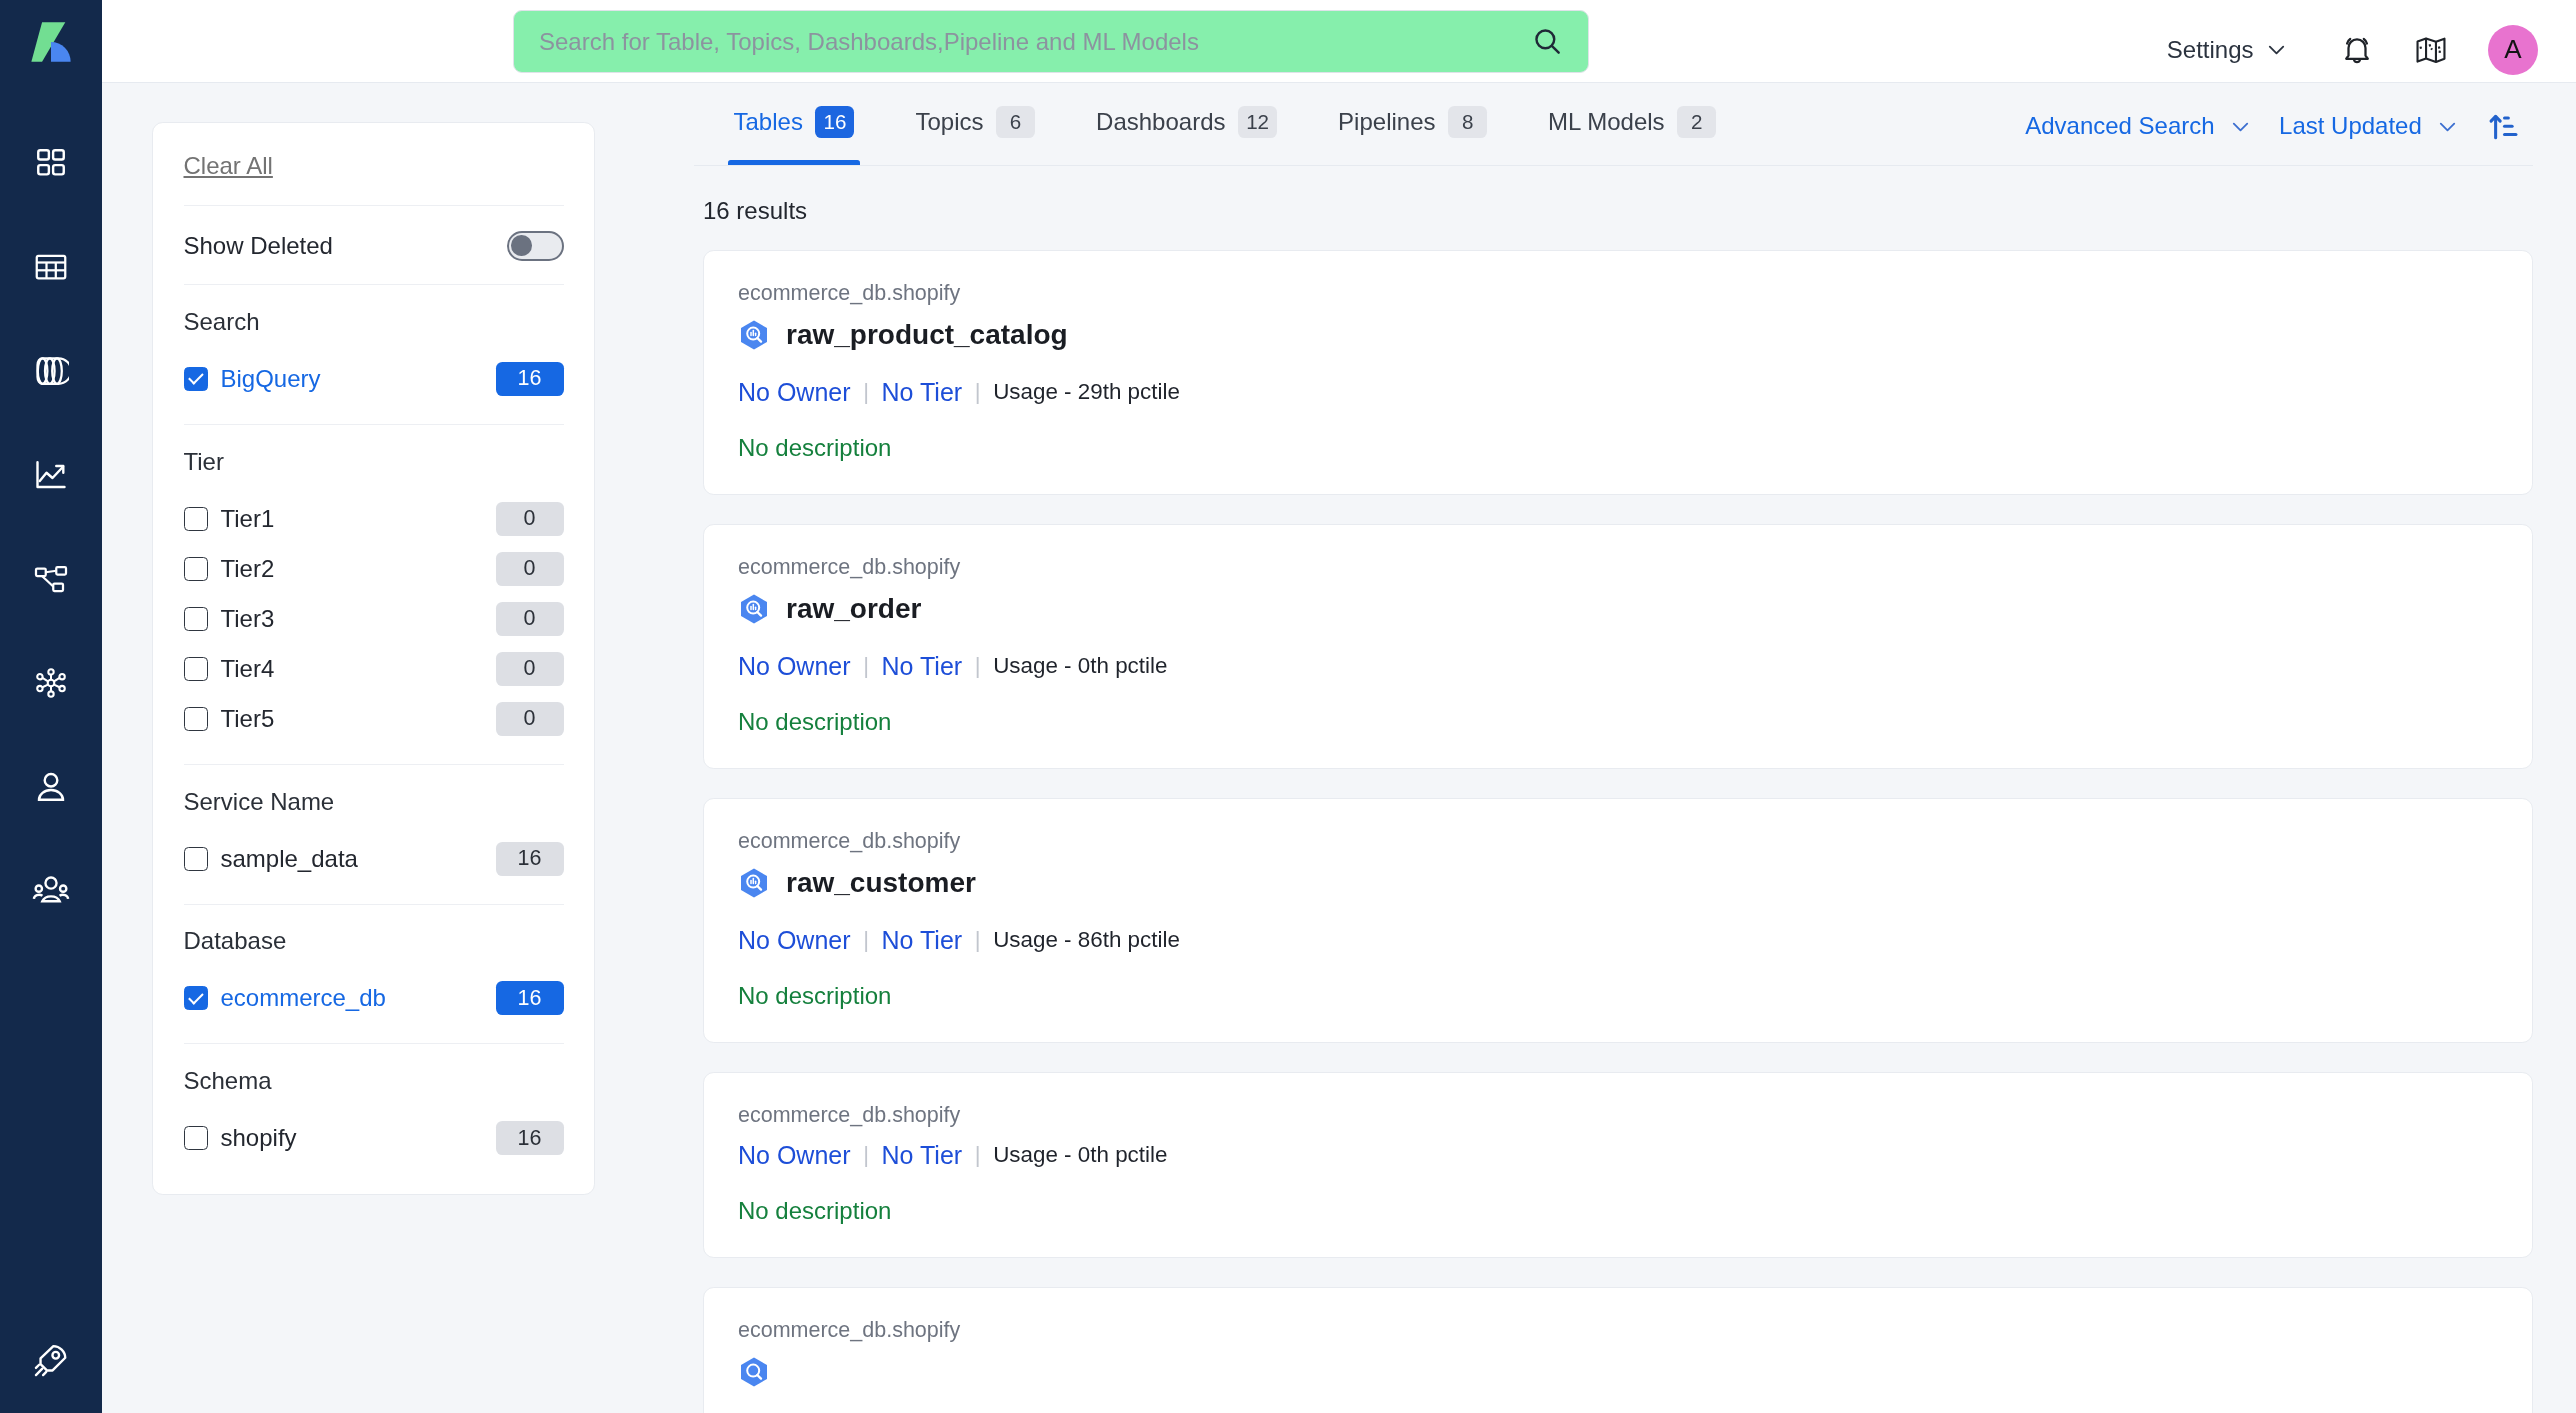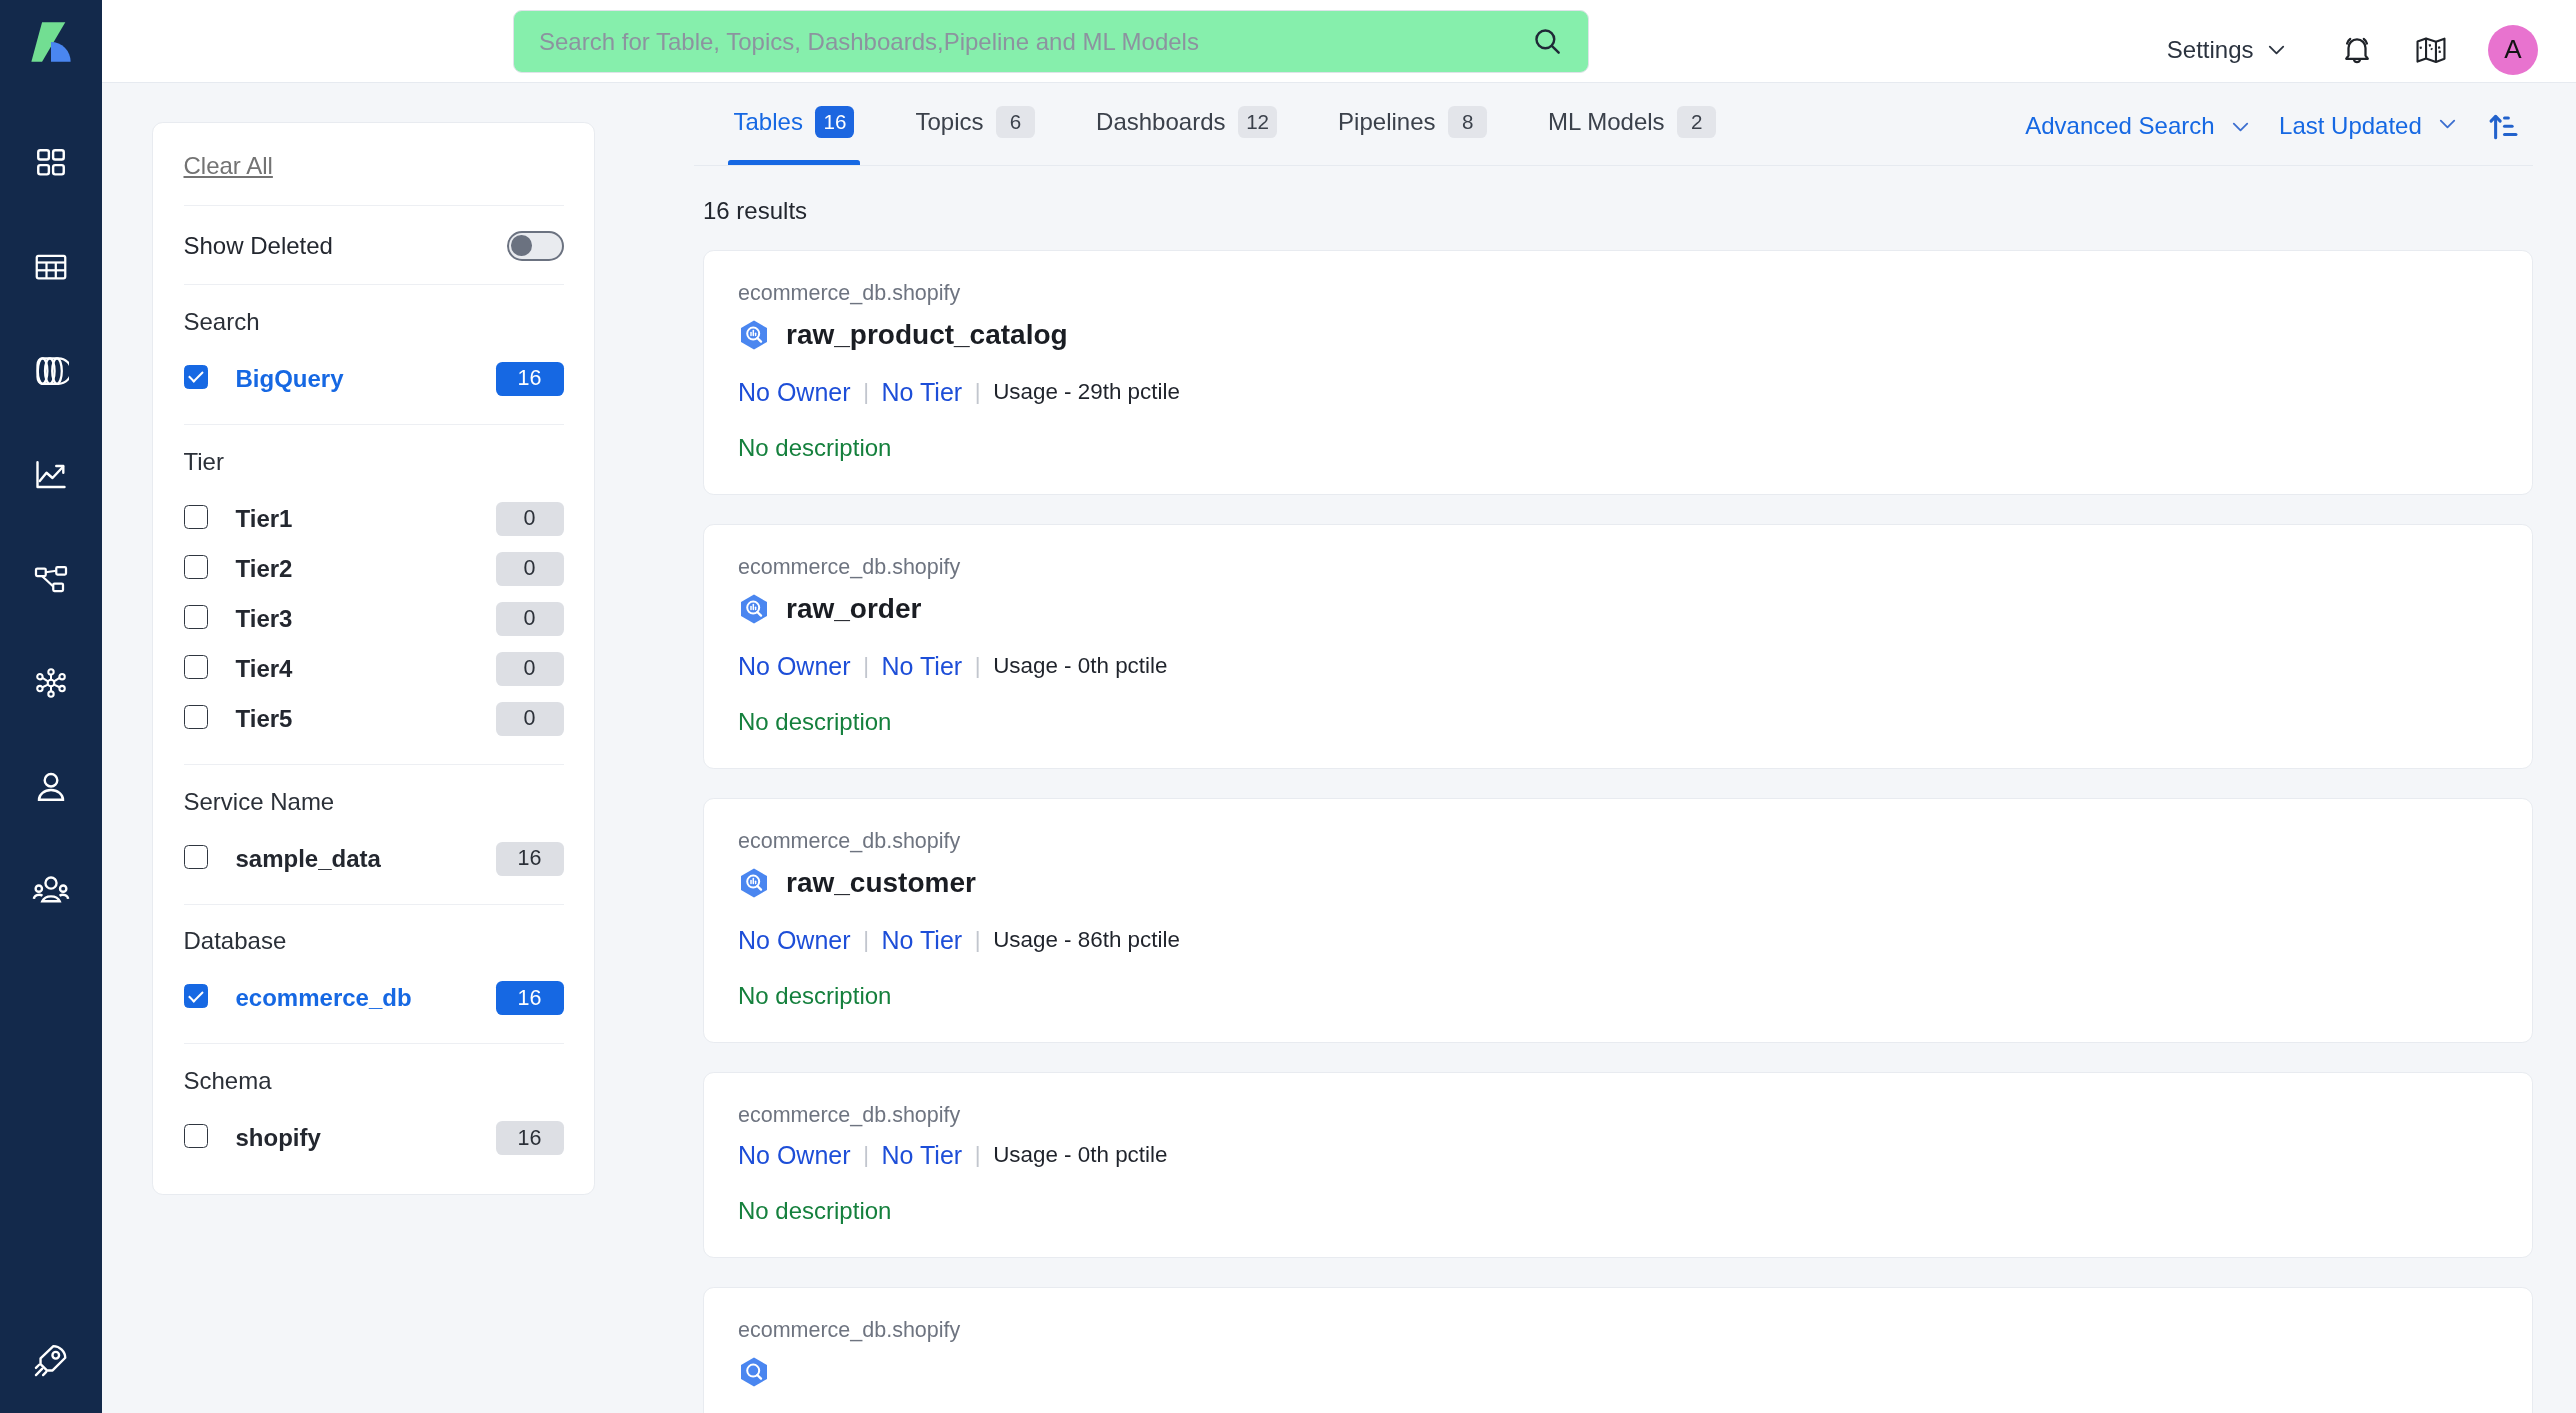--- a/index.html
+++ b/index.html
@@ -259,23 +259,22 @@
 
   .filter-item {
     display: flex;
     align-items: center;
     justify-content: space-between;
     height: 50px;
   }
 
   .fi-left {
     display: flex;
-    align-items: flex-start;
-    gap: 28px;
-    font-weight: bold;
+    align-items: center;
+    gap: 13px;
   }
 
   .cbox {
     width: 24px;
     height: 24px;
     border-radius: 4.5px;
     border: 1.8px solid #2f3640;
     background: #ffffff;
     flex-shrink: 0;
     cursor: pointer;
@@ -408,21 +407,21 @@
     cursor: pointer;
     margin-right: 27px;
   }
   .adv-search-label {
     font-size: 24px;
     color: #1668e3;
   }
 
   .last-updated {
     display: flex;
-    align-items: flex-start;
+    align-items: center;
     gap: 14.4px;
     cursor: pointer;
     margin-right: 25px;
   }
   .last-updated-label {
     font-size: 24px;
     color: #1668e3;
   }
 
   .sort-icon-btn {

